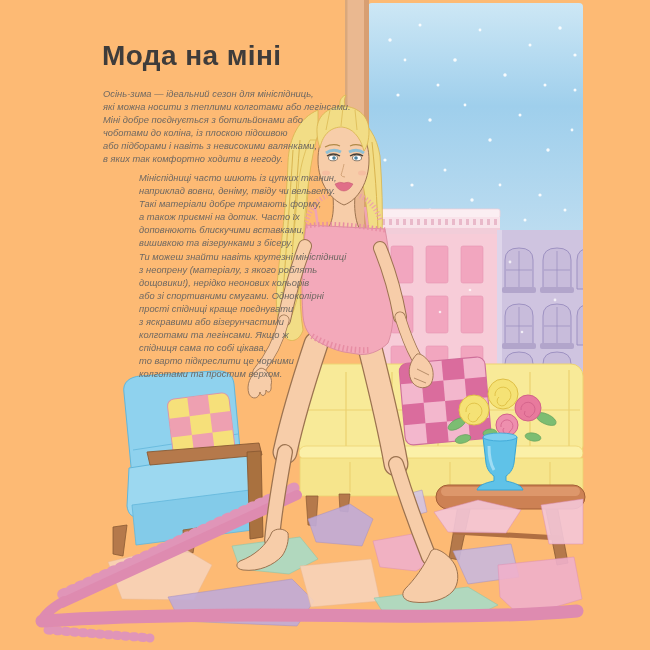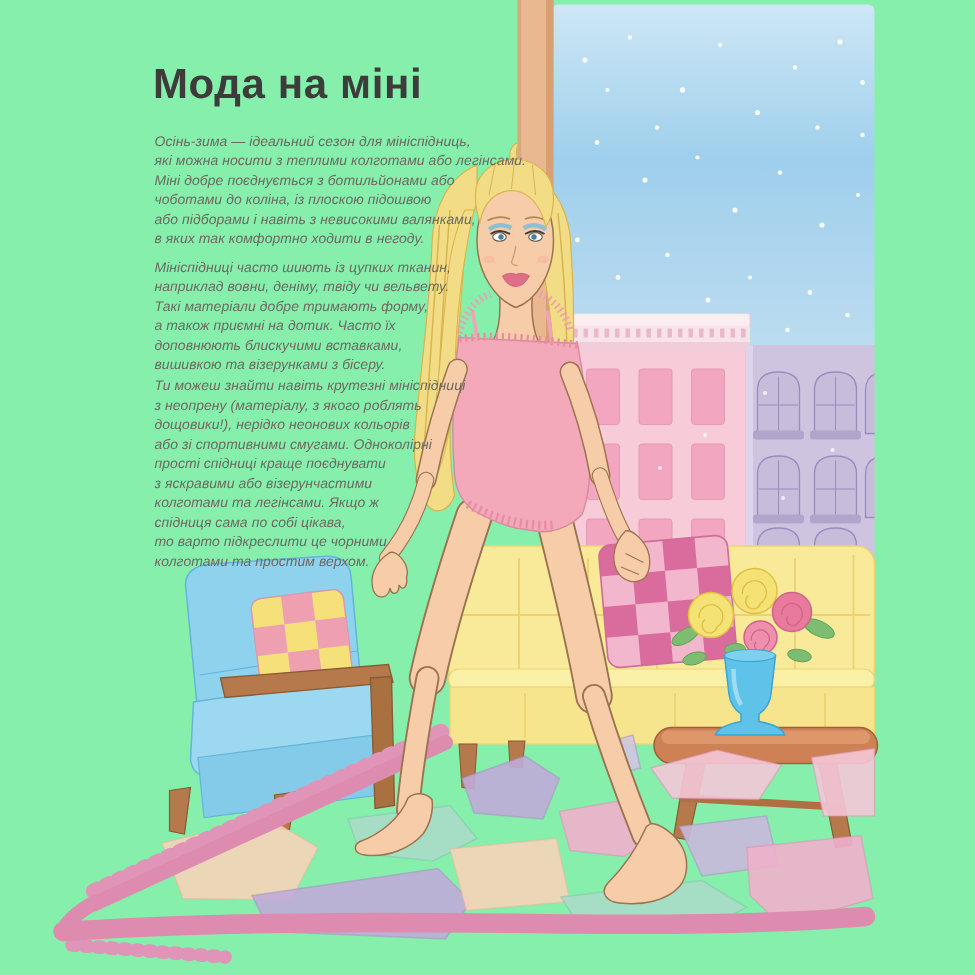--- a/index.html
+++ b/index.html
@@ -1,33 +1,33 @@
 <!DOCTYPE html>
 <html><head>
 <meta charset="utf-8">
 <style>
   html,body{margin:0;padding:0;}
   body{
     width:650px;height:650px;background:#ffffff;position:relative;overflow:hidden;
     font-family:"Liberation Sans", sans-serif;
   }
-  .page{position:absolute;inset:0;background:#86efac;}
+  .page{position:absolute;inset:0;background:#fdba74;}
   svg.illo{position:absolute;left:0;top:0;}
   h1.title{
     position:absolute;left:102px;top:40px;margin:0;z-index:5;
     font-size:28px;font-weight:700;color:#3e3c3b;letter-spacing:.4px;
   }
   .para{
     position:absolute;left:103px;margin:0;z-index:5;
     font-size:9.3px;line-height:13.1px;color:#6e6862;letter-spacing:.05px;
     white-space:pre-line;
     font-style:italic;
   }
   #p1{top:88px;}
-  #p2{top:172px;}
+  #p2{top:172px;margin-left:36px;}
 </style>
 </head>
 <body>
 
 <div class="page">
 
 <svg class="illo" width="650" height="650" viewBox="0 0 650 650" xmlns="http://www.w3.org/2000/svg">
   <defs>
     <linearGradient id="skyg" x1="0" y1="0" x2="0" y2="1">
       <stop offset="0" stop-color="#cde7f5"></stop>

